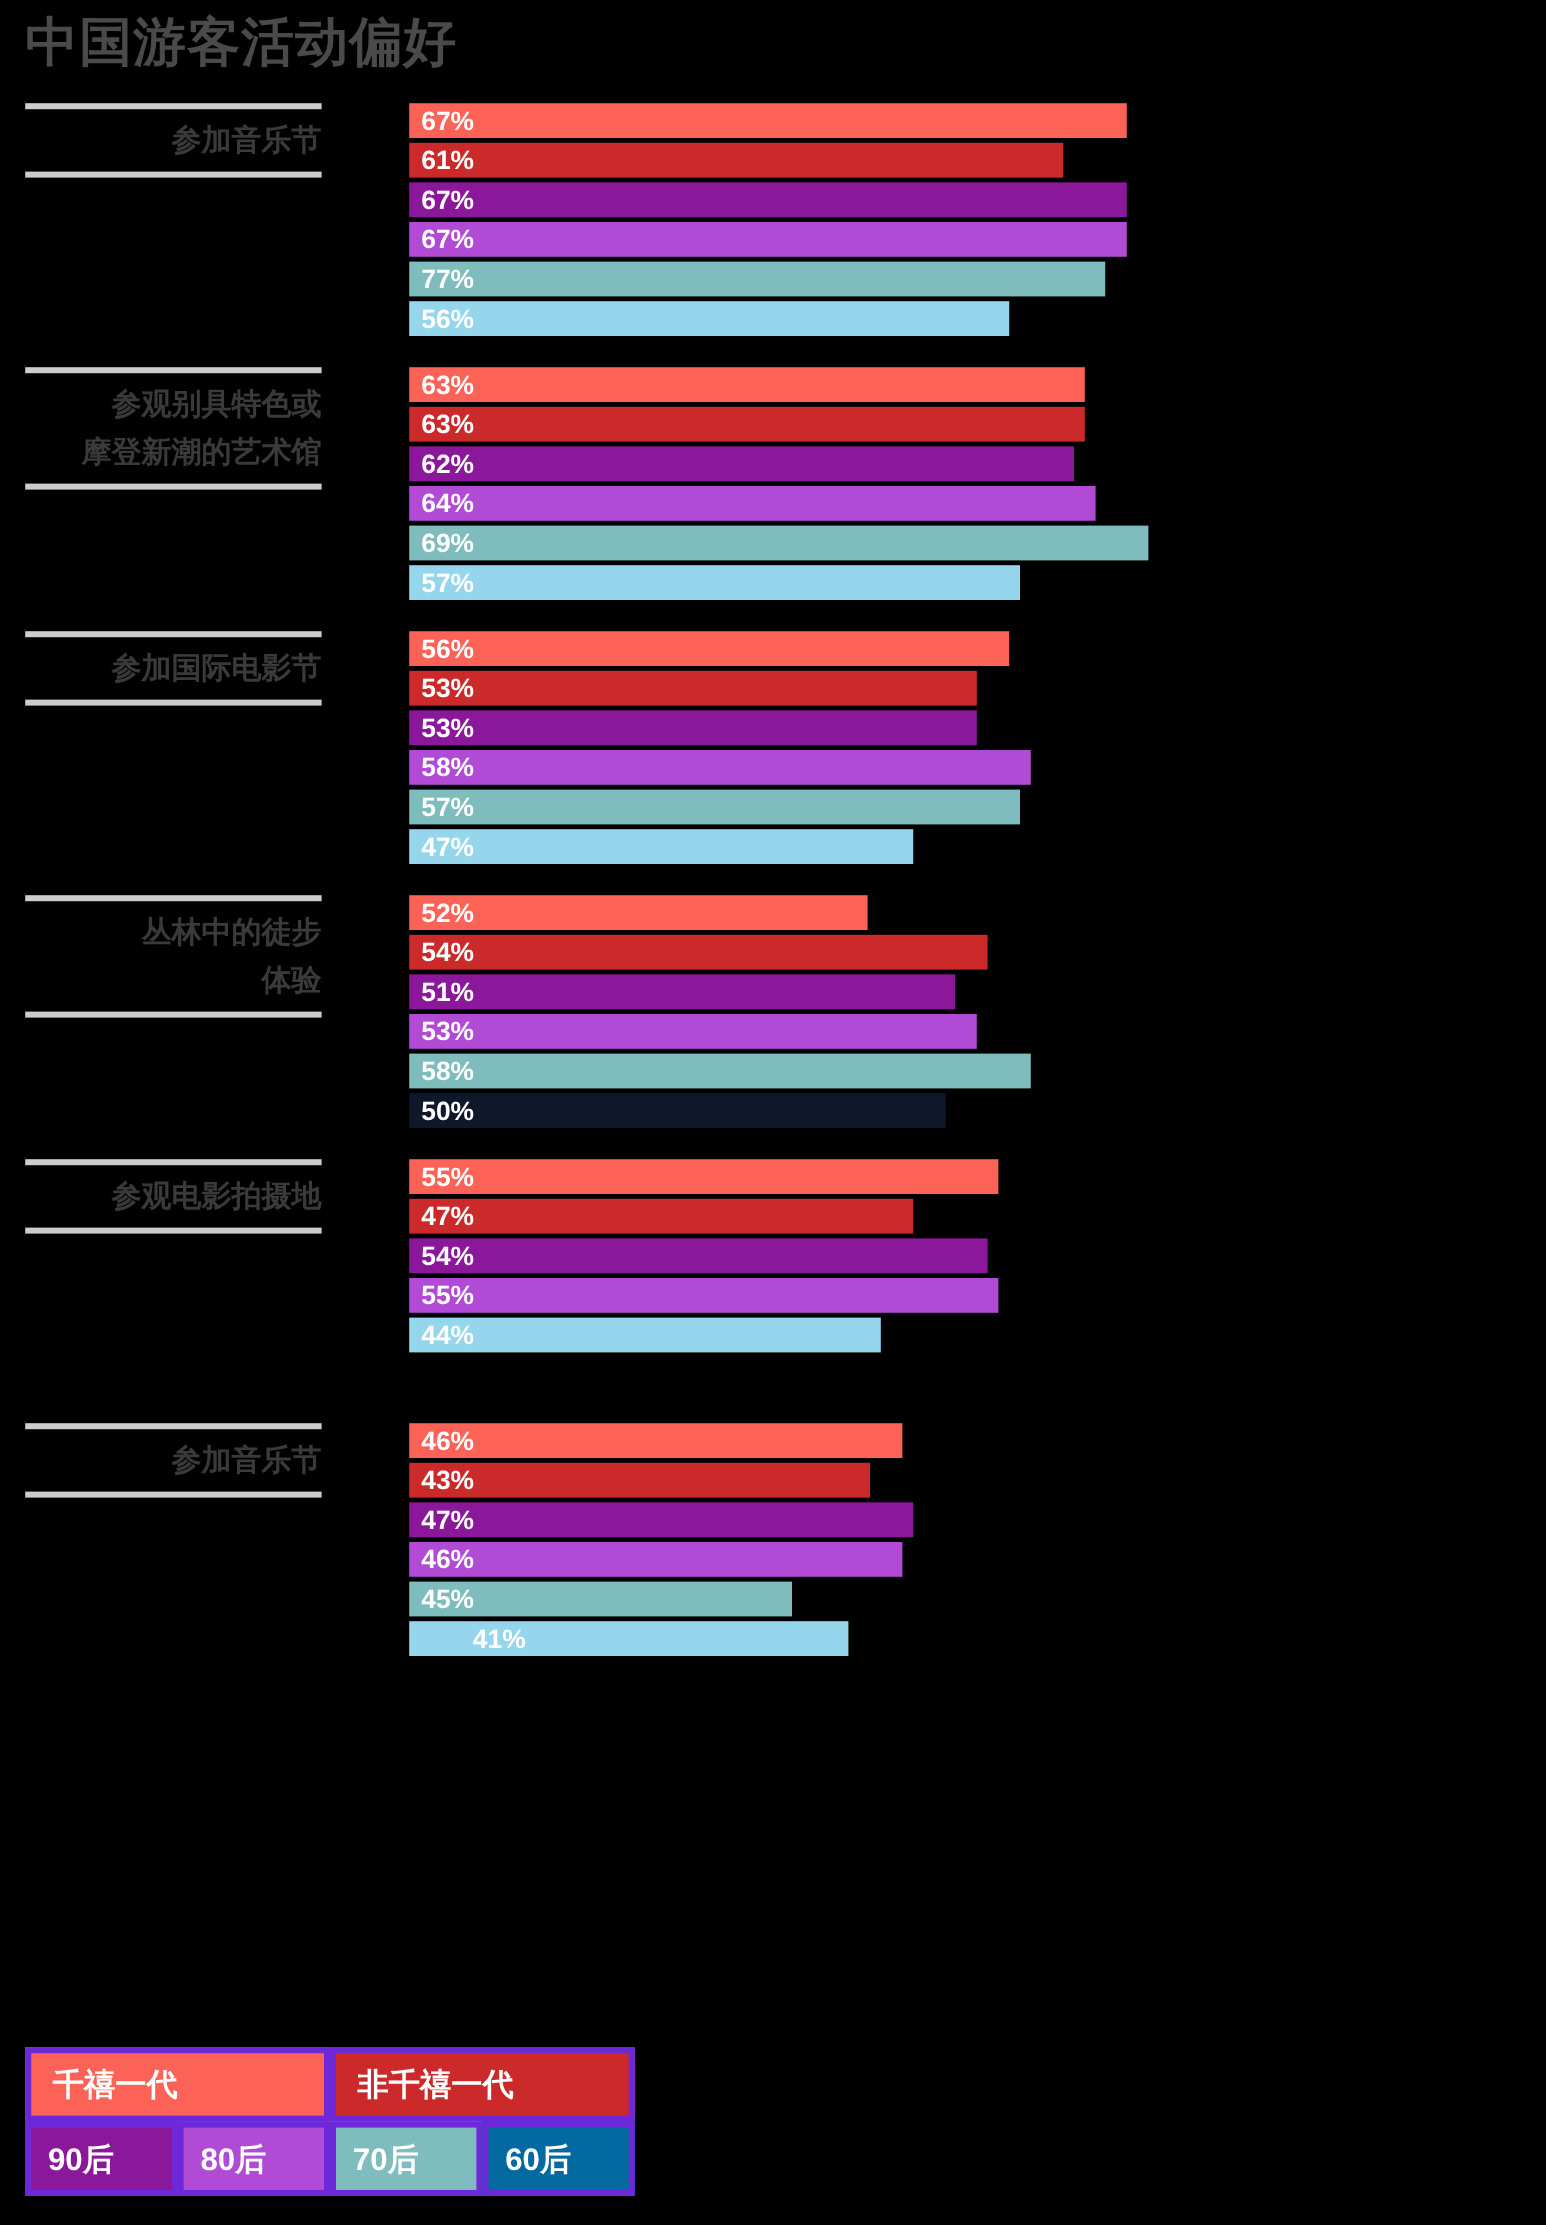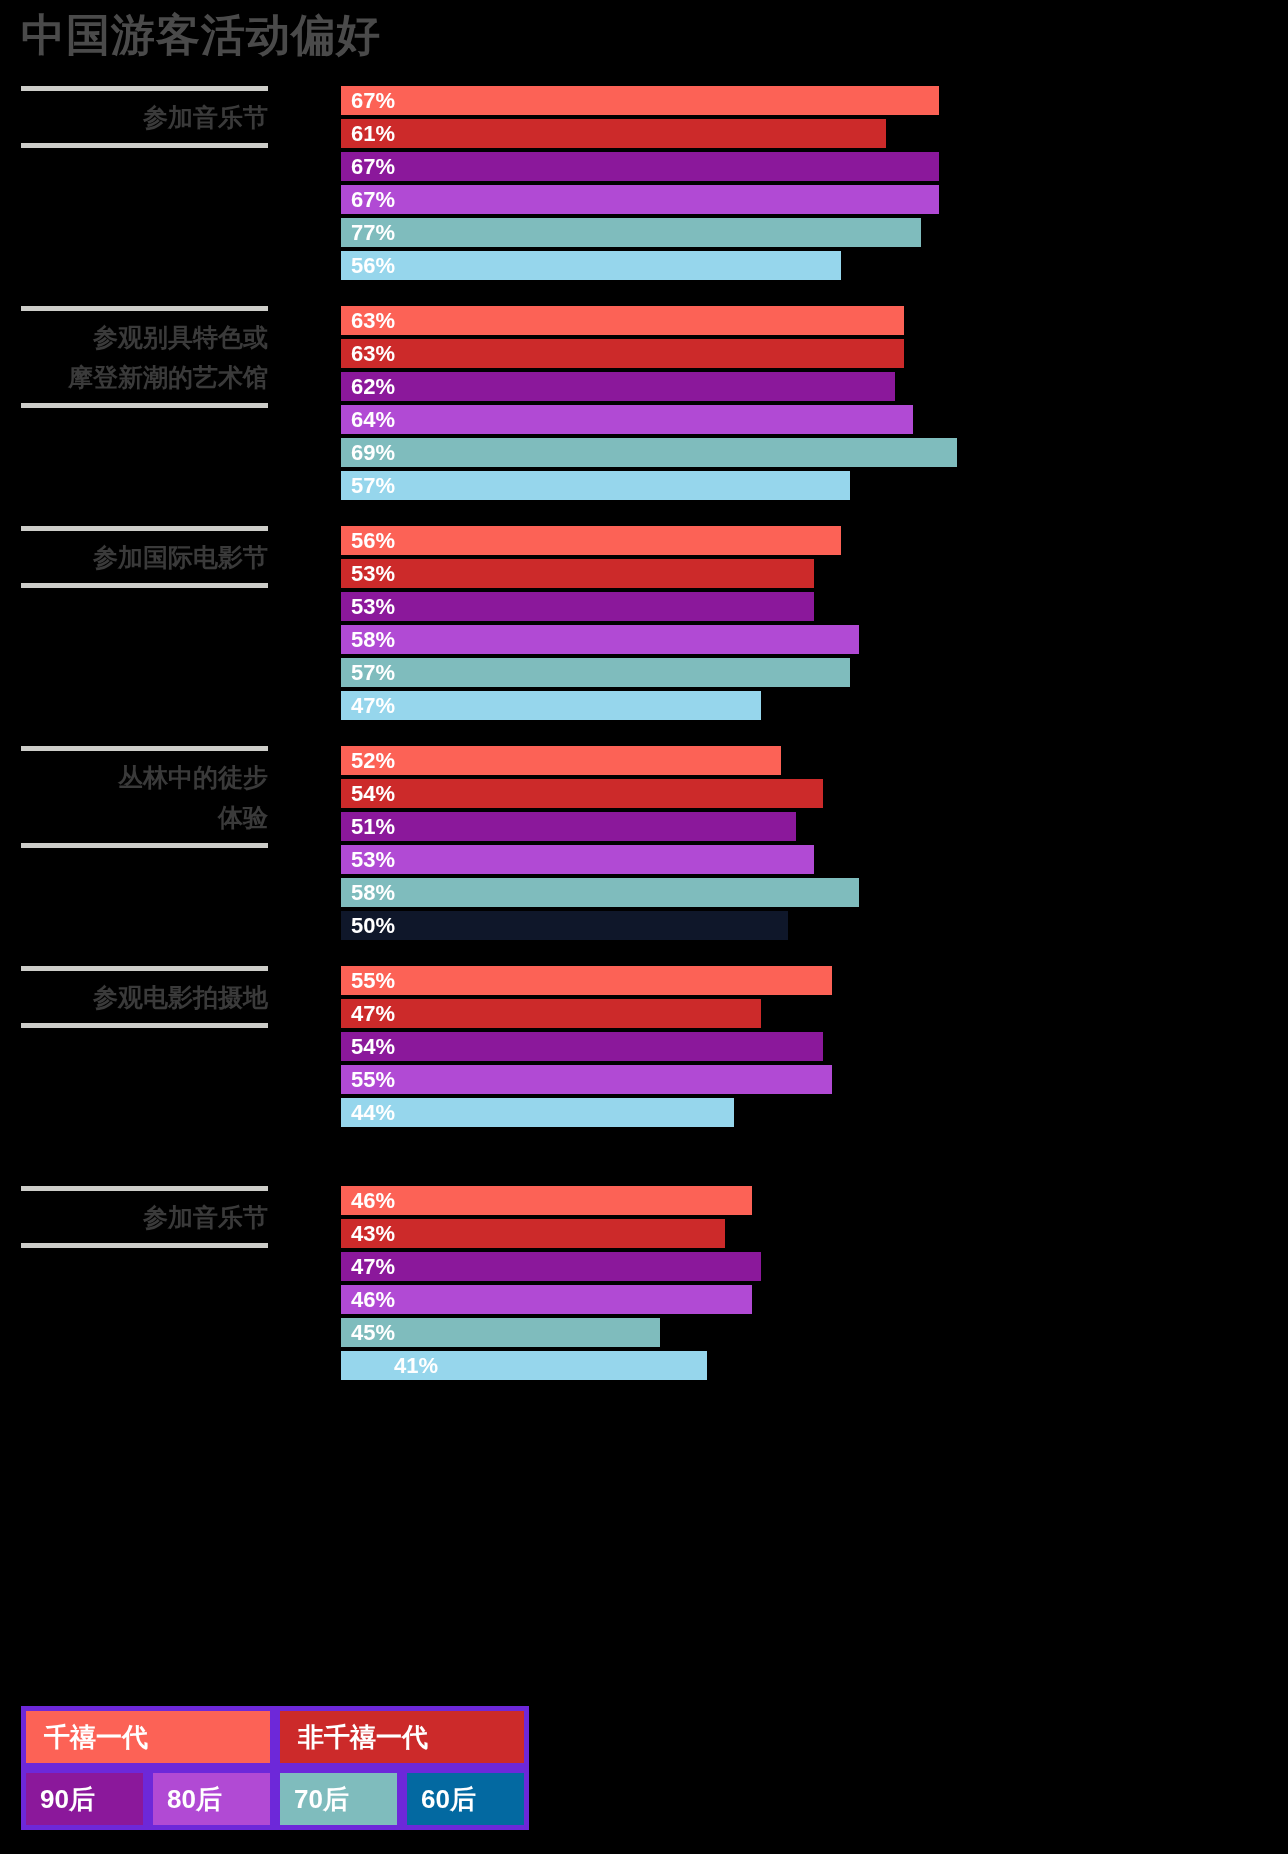--- a/index.html
+++ b/index.html
@@ -252,21 +252,21 @@
       </div>
       <div class="group">
         <div class="group-label-box" style="top: 0px;">
           <div class="rule"></div>
           <div class="group-label">丛林中的徒步
 体验</div>
           <div class="rule"></div>
         </div>
         <div class="bars">
           <div class="bar-row">
-            <div class="bar" title="千禧一代" style="background: rgb(252, 98, 86); width: 440px;">
+            <div class="bar" title="千禧一代" style="background: rgb(252, 98, 86); width: 382px;">
               <span class="bar-value">52%</span>
             </div>
           </div>
           <div class="bar-row">
             <div class="bar" title="非千禧一代" style="background: rgb(204, 42, 42); width: 482.22px;">
               <span class="bar-value">54%</span>
             </div>
           </div>
           <div class="bar-row">
             <div class="bar" title="90后" style="background: rgb(139, 24, 155); width: 455.43px;">

